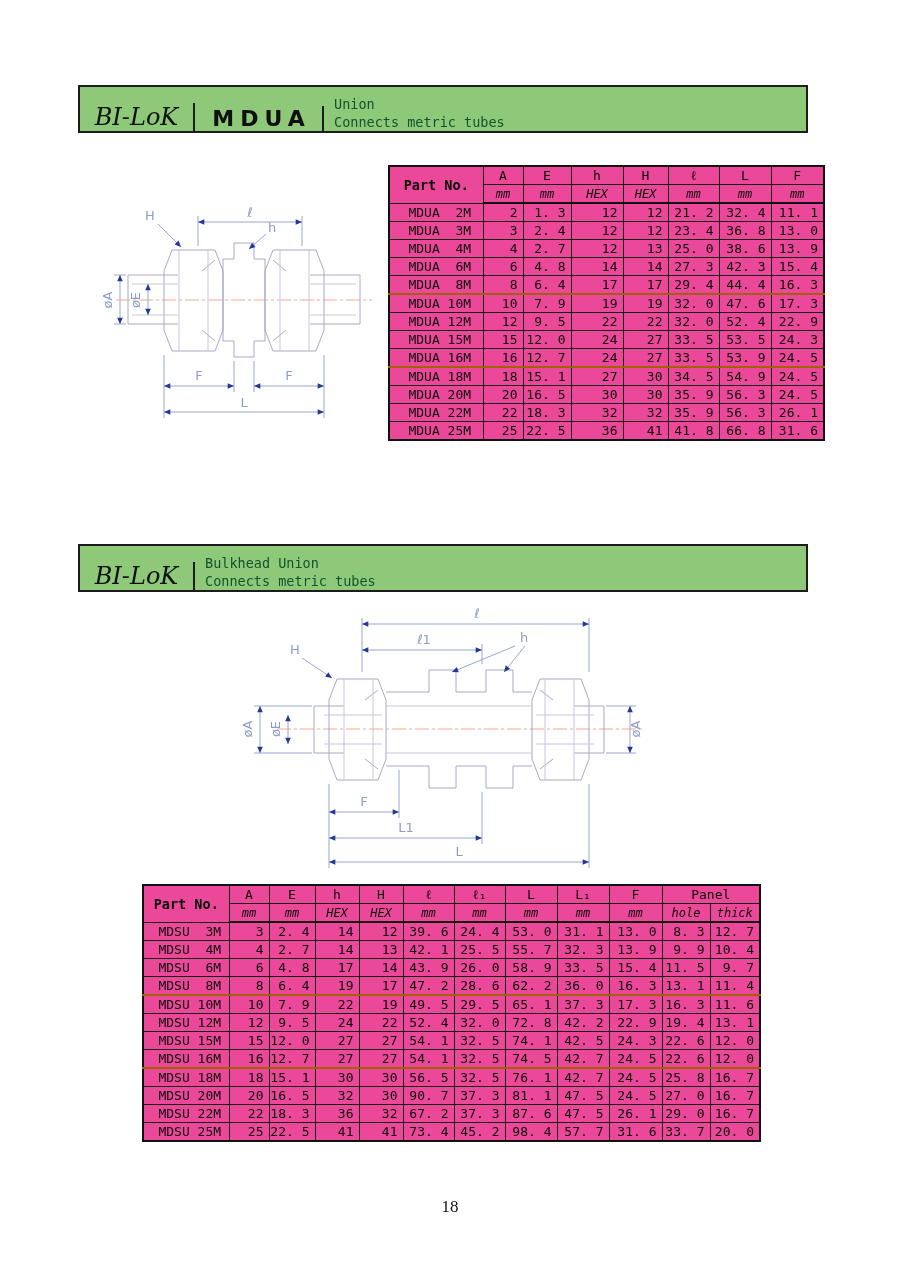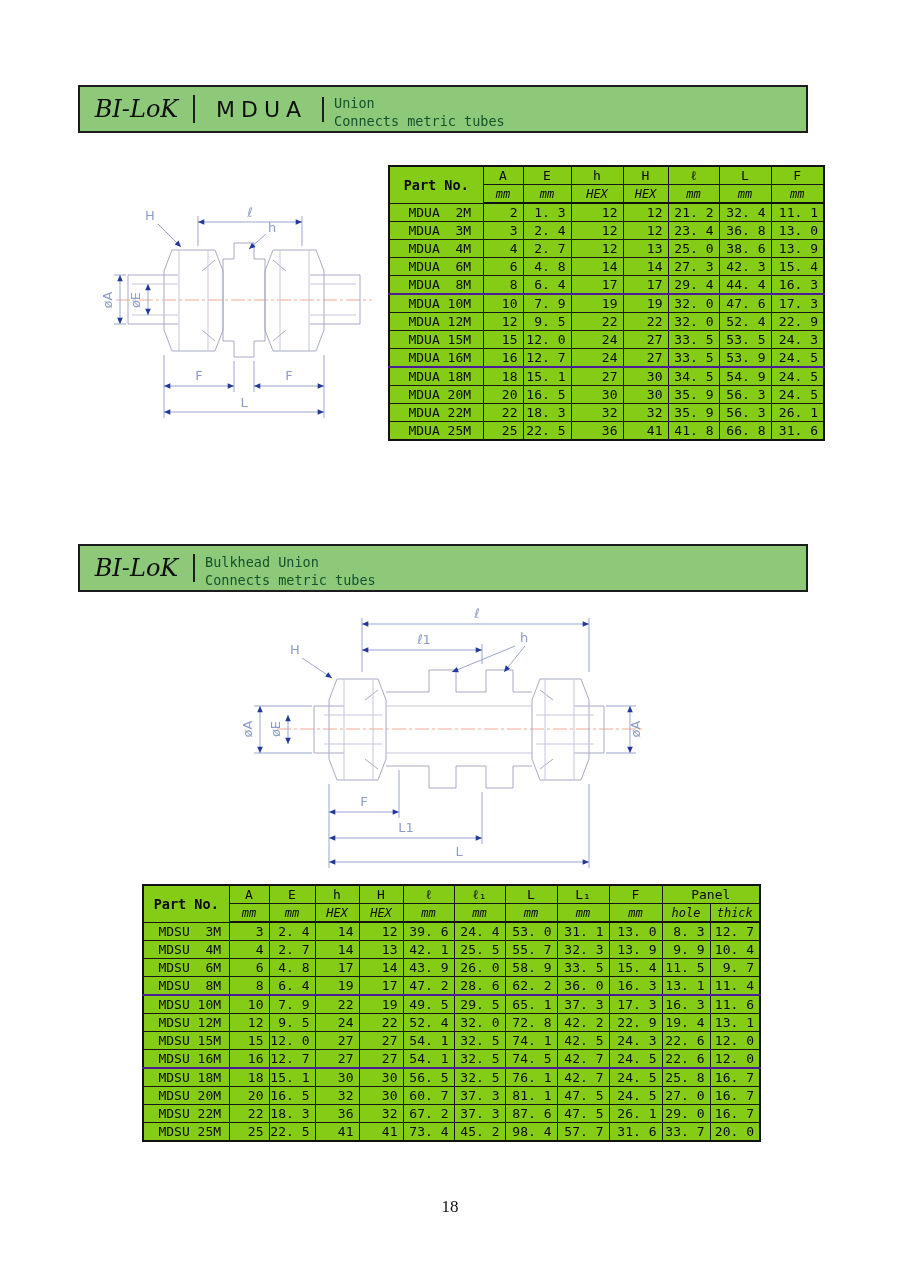--- a/index.html
+++ b/index.html
@@ -4,50 +4,50 @@
 <style>
   html,body { margin:0; padding:0; background:#ffffff; }
   .page {
     position:relative; width:900px; height:1273px; background:#ffffff;
     font-family:"DejaVu Sans Mono", monospace; color:#0a0a0a; overflow:hidden;
   }
   
   .banner {
     position:absolute; left:78px; width:730px; height:48px;
     background:#8ec979; border:2px solid #1c1c1c; box-sizing:border-box;
-    display:flex; align-items:center;
+    display:flex; align-items:flex-end;
   }
   .banner .brand {
     width:113px; border-right:2px solid #1c1c1c; display:flex;
     align-items:center; justify-content:center;
     font-family:"DejaVu Serif", serif; font-style:italic; font-size:24px; color:#0f0f0f;
   }
   .banner .model {
     width:121px; border-right:2px solid #1c1c1c; display:flex;
     align-items:center; justify-content:center;
-    font-family:"DejaVu Sans", sans-serif; font-weight:normal; font-size:22px;
+    font-family:"DejaVu Sans", sans-serif; font-weight:bold; font-size:22px;
     letter-spacing:6px; padding-left:6px; color:#0f0f0f;
   }
   .banner .desc {
     flex:1; padding:5px 0 0 10px; font-size:13.5px; line-height:18px; color:#14532d;
   }
   
   table.dim {
     position:absolute; border-collapse:collapse; table-layout:fixed;
-    background:#84cc16; font-size:13px; color:#0a0a0a;
+    background:#ec4899; font-size:13px; color:#0a0a0a;
   }
   table.dim th, table.dim td { border:1px solid #161616; padding:0; overflow:hidden; white-space:pre; }
   table.dim { border:2px solid #111; }
   table.dim thead th { font-weight:normal; text-align:center; height:17px; }
   table.dim thead th.pn { font-weight:bold; font-size:13.5px; }
   table.dim thead tr.units th { font-size:12px; border-bottom:2px solid #111;font-style:italic; }
   table.dim tbody td { height:17px; }
   table.dim tbody td.part { text-align:center; padding-left:7px; }
   table.dim tbody td.num  { text-align:right; padding-right:5px; }
-  table.dim tbody tr.grp td { border-top:2px solid #4c1d95; }
+  table.dim tbody tr.grp td { border-top:2px solid #a16207; }
   
   svg.drawing { position:absolute; overflow:visible; }
   svg .out   { stroke:#a8a9c4; stroke-width:1; fill:none; }
   svg .light { stroke:#c6c7da; stroke-width:1; fill:none; }
   svg .cl    { stroke:#f2a893; stroke-width:1; stroke-dasharray:14 3 3 3; fill:none; }
   svg .dim   { stroke:#9aa6cf; stroke-width:1; fill:none; }
   svg text.lab {
     font-family:"DejaVu Sans", sans-serif; font-size:13px; fill:#8e9cc8;
     stroke:none;
   }
@@ -566,21 +566,21 @@
           <td class="num">24. 5</td>
           <td class="num">25. 8</td>
           <td class="num">16. 7</td>
         </tr>
         <tr>
           <td class="part">MDSU 20M</td>
           <td class="num">20</td>
           <td class="num">16. 5</td>
           <td class="num">32</td>
           <td class="num">30</td>
-          <td class="num">60. 7</td>
+          <td class="num">90. 7</td>
           <td class="num">37. 3</td>
           <td class="num">81. 1</td>
           <td class="num">47. 5</td>
           <td class="num">24. 5</td>
           <td class="num">27. 0</td>
           <td class="num">16. 7</td>
         </tr>
         <tr>
           <td class="part">MDSU 22M</td>
           <td class="num">22</td>

